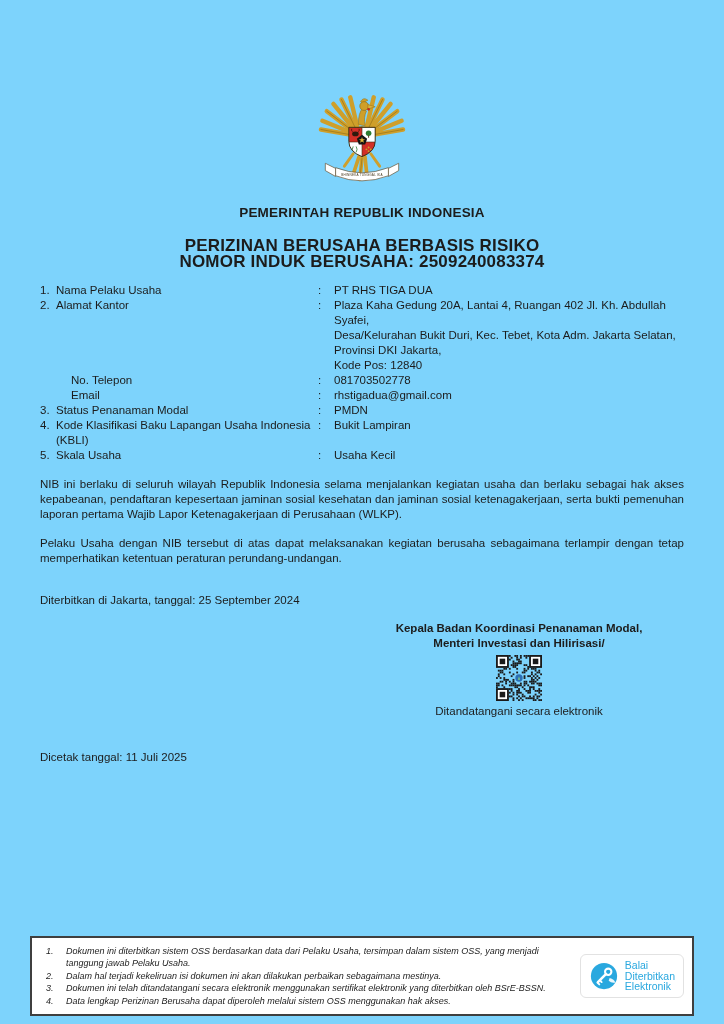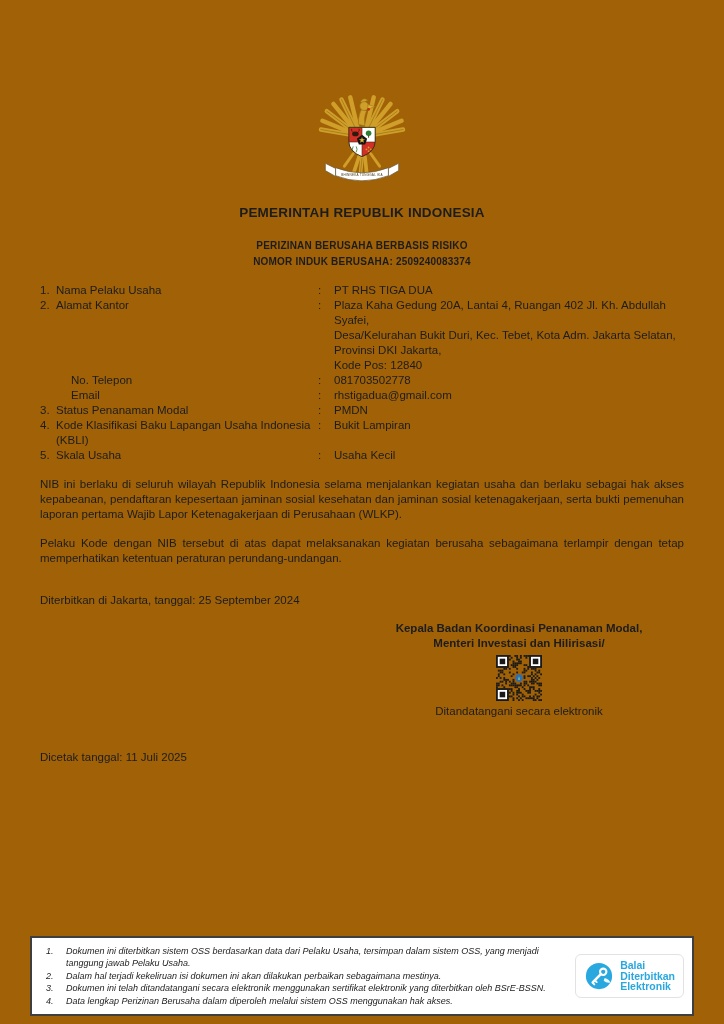--- a/index.html
+++ b/index.html
@@ -1,20 +1,20 @@
 <!DOCTYPE html>
 <html><head>
 <meta charset="utf-8">
 <style>
   html, body { margin: 0; padding: 0; background: #ffffff; }
   .page {
     position: relative;
     width: 724px;
     height: 1024px;
-    background: #a16207;
+    background: #7dd3fc;
     font-family: "Liberation Sans", sans-serif;
     font-size: 11.5px;
     color: #1c1c1c;
     overflow: hidden;
     box-sizing: border-box;
     padding: 0 40px;
   }
   
   .emblem-wrap { width: 88px; margin: 95px auto 0 auto; }
   .emblem-wrap svg { display: block; width: 88px; height: 94px; }
@@ -22,21 +22,21 @@
   .gov-title {
     margin-top: 16px;
     text-align: center;
     font-size: 13.5px;
     font-weight: bold;
     letter-spacing: 0.2px;
   }
   .doc-title {
     margin-top: 18px;
     text-align: center;
-    font-size: 10px;
+    font-size: 17px;
     font-weight: bold;
     line-height: 16px;
     letter-spacing: 0.2px;
   }
   
   .intro { margin-top: 28px; text-align: justify; line-height: 15px; }
   .fields { margin-top: 13px; }
   .field-row { display: grid; grid-template-columns: 16px 262px 8px 1fr; line-height: 15px; }
   .field-num { white-space: nowrap; }
   .field-label { padding-right: 4px; }
@@ -71,21 +71,21 @@
     flex: none;
     display: flex;
     align-items: center;
     gap: 6px;
     border: 1px solid #e2e2e2;
     border-radius: 6px;
     padding: 5px 8px;
     background: #fff;
   }
   .bsre-icon svg { width: 30px; height: 30px; display: block; }
-  .bsre-text { font-weight: bold; font-size: 10.5px; line-height: 10.5px; }
+  .bsre-text { font-weight: normal; font-size: 10.5px; line-height: 10.5px; }
 </style>
 </head>
 <body>
 
 <div class="page">
 
   <div class="emblem-wrap">
     <svg viewBox="0 0 120 128" xmlns="http://www.w3.org/2000/svg">
 
       <g stroke="#cf9f2a" stroke-linecap="round">
@@ -217,21 +217,21 @@
     </div>
     <div class="field-row">
       <div class="field-num">5.</div>
       <div class="field-label">Skala Usaha</div>
       <div class="field-colon">:</div>
       <div class="field-value">Usaha Kecil</div>
     </div>
   </div>
 
   <div class="para">NIB ini berlaku di seluruh wilayah Republik Indonesia selama menjalankan kegiatan usaha dan berlaku sebagai hak akses kepabeanan, pendaftaran kepesertaan jaminan sosial kesehatan dan jaminan sosial ketenagakerjaan, serta bukti pemenuhan laporan pertama Wajib Lapor Ketenagakerjaan di Perusahaan (WLKP).</div>
-  <div class="para">Pelaku Kode dengan NIB tersebut di atas dapat melaksanakan kegiatan berusaha sebagaimana terlampir dengan tetap memperhatikan ketentuan peraturan perundang-undangan.</div>
+  <div class="para">Pelaku Usaha dengan NIB tersebut di atas dapat melaksanakan kegiatan berusaha sebagaimana terlampir dengan tetap memperhatikan ketentuan peraturan perundang-undangan.</div>
 
   <div class="issued">Diterbitkan di Jakarta, tanggal: 25 September 2024</div>
 
   <div class="signature">
     <div class="sig-title">Kepala Badan Koordinasi Penanaman Modal,</div>
     <div class="sig-title">Menteri Investasi dan Hilirisasi/</div>
     <div class="qr-box">
       <svg id="qr-svg" viewBox="0 0 50 50" xmlns="http://www.w3.org/2000/svg" fill="#1a1a1a">
           <rect x="14" y="0" width="2" height="2"></rect>
           <rect x="20" y="0" width="2" height="2"></rect>
@@ -445,21 +445,21 @@
       <div class="note-row">
         <div class="note-num">2.</div>
         <div class="note-text">Dalam hal terjadi kekeliruan isi dokumen ini akan dilakukan perbaikan sebagaimana mestinya.</div>
       </div>
       <div class="note-row">
         <div class="note-num">3.</div>
         <div class="note-text">Dokumen ini telah ditandatangani secara elektronik menggunakan sertifikat elektronik yang diterbitkan oleh BSrE-BSSN.</div>
       </div>
       <div class="note-row">
         <div class="note-num">4.</div>
-        <div class="note-text">Data lengkap Perizinan Berusaha dalam diperoleh melalui sistem OSS menggunakan hak akses.</div>
+        <div class="note-text">Data lengkap Perizinan Berusaha dapat diperoleh melalui sistem OSS menggunakan hak akses.</div>
       </div>
     </div>
     <div class="bsre">
       <div class="bsre-icon">
         <svg viewBox="0 0 32 32" xmlns="http://www.w3.org/2000/svg">
           <circle cx="16" cy="16" r="14" fill="#29a8df"></circle>
           <g stroke="#ffffff" stroke-linecap="round" fill="none">
             <circle cx="20.5" cy="11.5" r="3.4" stroke-width="2.2"></circle>
             <line x1="18" y1="14" x2="9.5" y2="22.5" stroke-width="2.6"></line>
             <line x1="11.5" y1="20.5" x2="13.5" y2="22.5" stroke-width="2"></line>

